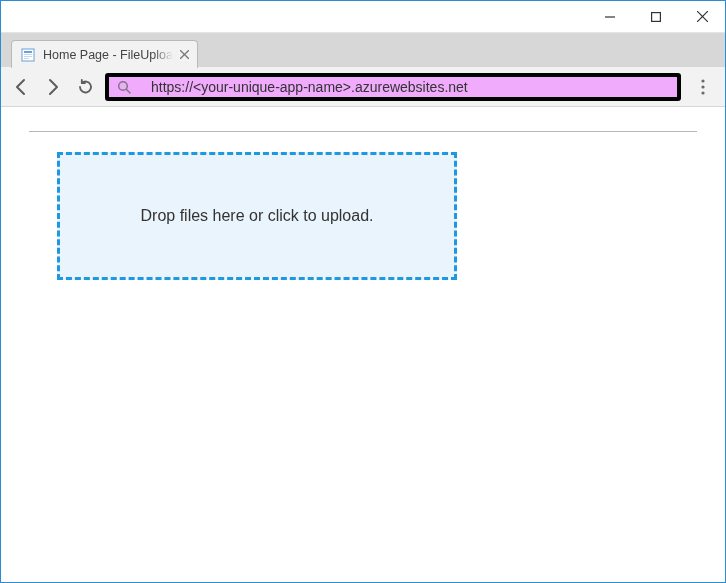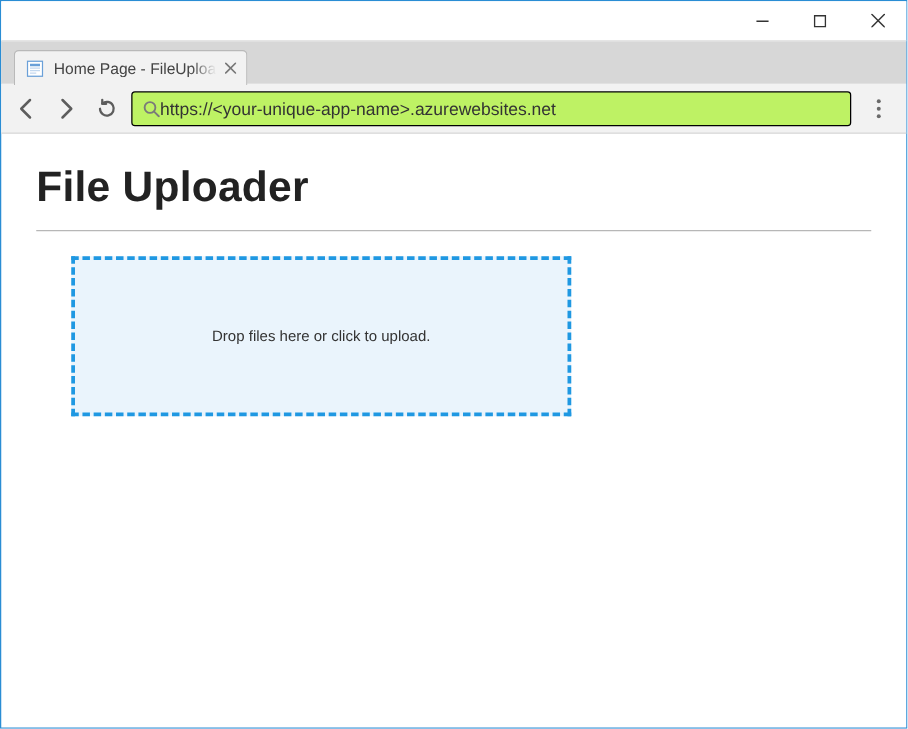--- a/index.html
+++ b/index.html
@@ -69,26 +69,26 @@
     padding: 0 8px;
     gap:8px;
   }
   .nav-icon {
     width:24px; height:24px;
     display:flex; align-items:center; justify-content:center;
     color:#5d5d5d;
   }
   .omnibox {
     flex:1; height:28px;
-    background:#bef264;
-    border:1px solid #000000;
+    background:#f0abfc;
+    border:4px solid #000000;
     border-radius:3px;
     display:flex; align-items:center;
     padding:0 8px;
-    gap:0;
+    gap:20px;
     color:#333;
     font-size:14px;
   }
   .omnibox .search-icon { color:#7a7a7a; display:flex; }
   .omnibox .url { flex:1; white-space:nowrap; overflow:hidden; font-family:"Segoe UI", Arial, sans-serif; }
   .menu-dots {
     width:28px; height:28px;
     display:flex; align-items:center; justify-content:center;
     color:#6a6a6a;
   }
@@ -112,21 +112,21 @@
     font-size:22px; font-weight:700;
     margin-bottom:18px;
   }
   .dropzone {
     width:400px; height:128px;
     margin-left:28px;
     border:3px dashed #1f98e2;
     background:#eaf4fc;
     display:flex; align-items:center; justify-content:center;
     font-family:"Segoe UI",Arial,sans-serif;
-    font-size:12px; color:#333;
+    font-size:16px; color:#333;
     margin-bottom:52px;
     cursor:pointer;
   }
   svg { display:block; }
 </style>
 </head>
 <body>
 
 <div class="window">
 
@@ -200,20 +200,19 @@
     <div class="menu-dots">
       <svg width="4" height="16" viewBox="0 0 4 16">
           <circle cx="2" cy="2" r="1.6" fill="#6a6a6a"></circle>
           <circle cx="2" cy="8" r="1.6" fill="#6a6a6a"></circle>
           <circle cx="2" cy="14" r="1.6" fill="#6a6a6a"></circle>
         </svg>
     </div>
   </div>
 
   <div class="page">
-    <h1>File Uploader</h1>
     <hr>
     <div class="dropzone">
       <span>Drop files here or click to upload.</span>
     </div>
   </div>
 
 </div>
 
 </body></html>

